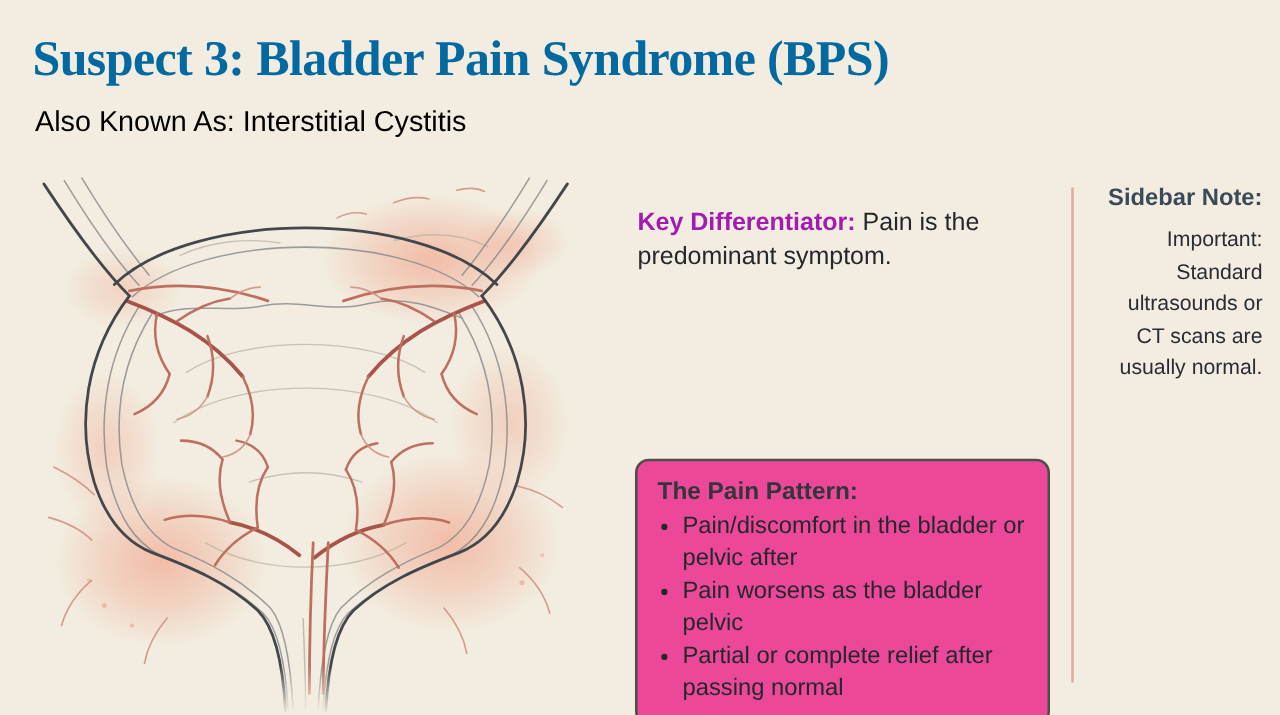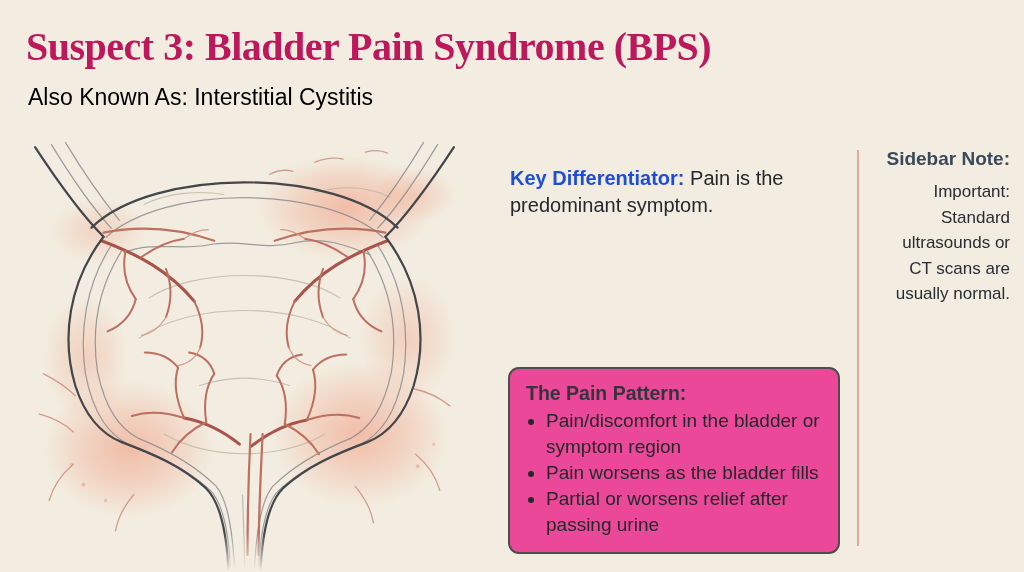--- a/index.html
+++ b/index.html
@@ -7,41 +7,41 @@
     width:1024px;height:572px;
     background:#f2ede0;
     font-family:"Liberation Sans","DejaVu Sans",sans-serif;
     position:relative;overflow:hidden;
     color:#24282c;
   }
   .page-title{
     position:absolute;left:26px;top:24px;
     font-family:"Liberation Serif","DejaVu Serif",serif;
     font-weight:700;font-size:40px;line-height:1.15;
-    letter-spacing:-0.5px;color:#be185d;margin:0;
+    letter-spacing:-0.5px;color:#0369a1;margin:0;
   }
   .page-subtitle{
     position:absolute;left:28px;top:84px;
     font-size:23px;color:#000000;margin:0;font-weight:400;
   }
   .illustration{
     position:absolute;left:12px;top:132px;width:465px;height:440px;
   }
   .main-col{
     position:absolute;left:510px;top:148px;width:348px;
   }
   .section-heading{
     font-size:20px;font-weight:700;color:#3f7aa9;margin:0 0 5px 0;
   }
   .body-text{
     font-size:20px;line-height:27px;color:#24282c;margin:0;
   }
   .body-text b{font-weight:700;color:#1d2125;}
   .keydiff{margin-top:17px;}
-  .inline-heading{font-weight:700;color:#1d4ed8;}
+  .inline-heading{font-weight:700;color:#a21caf;}
   .pain-box{
     position:absolute;left:508px;top:367px;width:332px;
     box-sizing:border-box;
     background:#ec4899;
     border:2px solid #4d4d49;border-radius:11px;
     padding:13px 8px 14px 16px;
   }
   .pain-box h3{
     margin:0 0 3px 0;font-size:19.5px;font-weight:700;color:#32363b;
   }
@@ -193,23 +193,23 @@
 <div class="main-col">
 
   <section class="keydiff">
     <p class="body-text"><span class="inline-heading">Key Differentiator:</span><span> Pain is the predominant symptom.</span></p>
   </section>
 </div>
 
 <div class="pain-box">
   <h3>The Pain Pattern:</h3>
   <ul>
-    <li>Pain/discomfort in the bladder or symptom region</li>
-    <li>Pain worsens as the bladder fills</li>
-    <li>Partial or worsens relief after passing urine</li>
+    <li>Pain/discomfort in the bladder or pelvic after</li>
+    <li>Pain worsens as the bladder pelvic</li>
+    <li>Partial or complete relief after passing normal</li>
   </ul>
 </div>
 
 <div class="sidebar-divider"></div>
 <aside class="sidebar">
   <h3>Sidebar Note:</h3>
   <p>Important: Standard ultrasounds or CT scans are usually normal.</p>
 </aside>
 
 </body></html>

